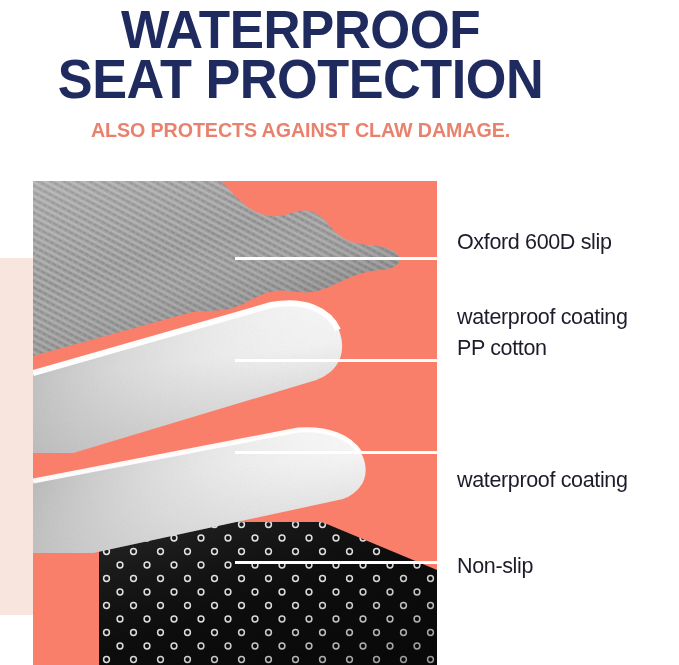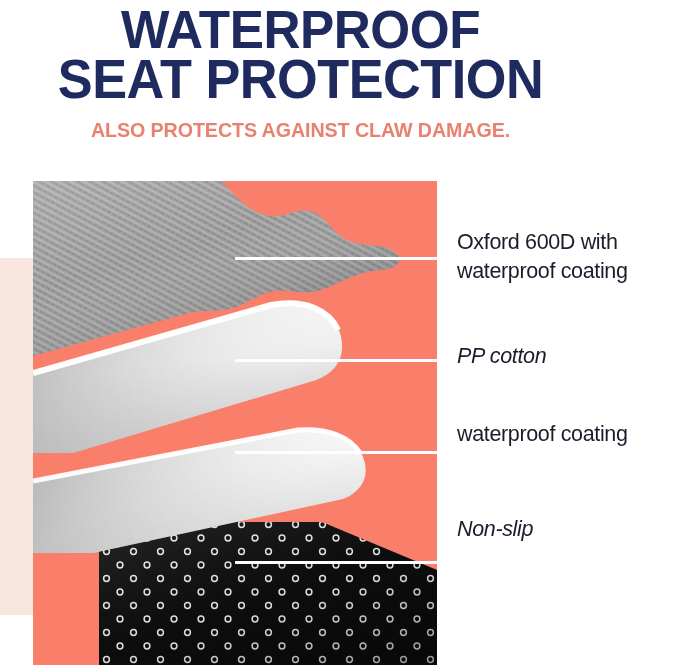--- a/index.html
+++ b/index.html
@@ -101,21 +101,21 @@
     left: 457px;
     color: #1c1c2b;
     font-size: 21.5px;
     line-height: 1.33;
     font-family: "Liberation Sans", sans-serif;
     font-weight: 400;
     letter-spacing: -0.35px;
     z-index: 35;
     white-space: nowrap;
   }
-  .callout .l2 { display: block; }
+  .callout .l2 { display: block; margin-top: 46px; }
 </style>
 </head>
 <body>
 
 <div id="stage">
 
   <div id="pink-block"></div>
 
   <div id="coral-panel"></div>
 
@@ -243,33 +243,33 @@
     </svg>
   </div>
 </div>
 
 <div class="leader" style="left:235px; top:257px; width:202px;"></div>
 <div class="leader" style="left:235px; top:359px; width:202px;"></div>
 <div class="leader" style="left:235px; top:451px; width:202px;"></div>
 <div class="leader" style="left:235px; top:561px; width:202px;"></div>
 
 <div class="callout" style="top:228px;">
-  <span class="l1">Oxford 600D with</span>
+  <span class="l1">Oxford 600D slip</span>
   <span class="l2">waterproof coating</span>
 </div>
 
-<div class="callout" style="top:342px;font-style:italic;">
+<div class="callout" style="top:334px;">
   <span class="l1">PP cotton</span>
 </div>
 
 <div class="callout" style="top:420px;">
   <span class="l2">waterproof coating</span>
 </div>
 
-<div class="callout" style="top:515px;font-style:italic;">
+<div class="callout" style="top:552px;">
   <span class="l1">Non-slip</span>
 </div>
 
 <div id="header">
   <div class="headline" id="headline-1">WATERPROOF</div>
   <div class="headline" id="headline-2">SEAT PROTECTION</div>
   <div id="subheadline">ALSO PROTECTS AGAINST CLAW DAMAGE.</div>
 </div>
 
 </body></html>

